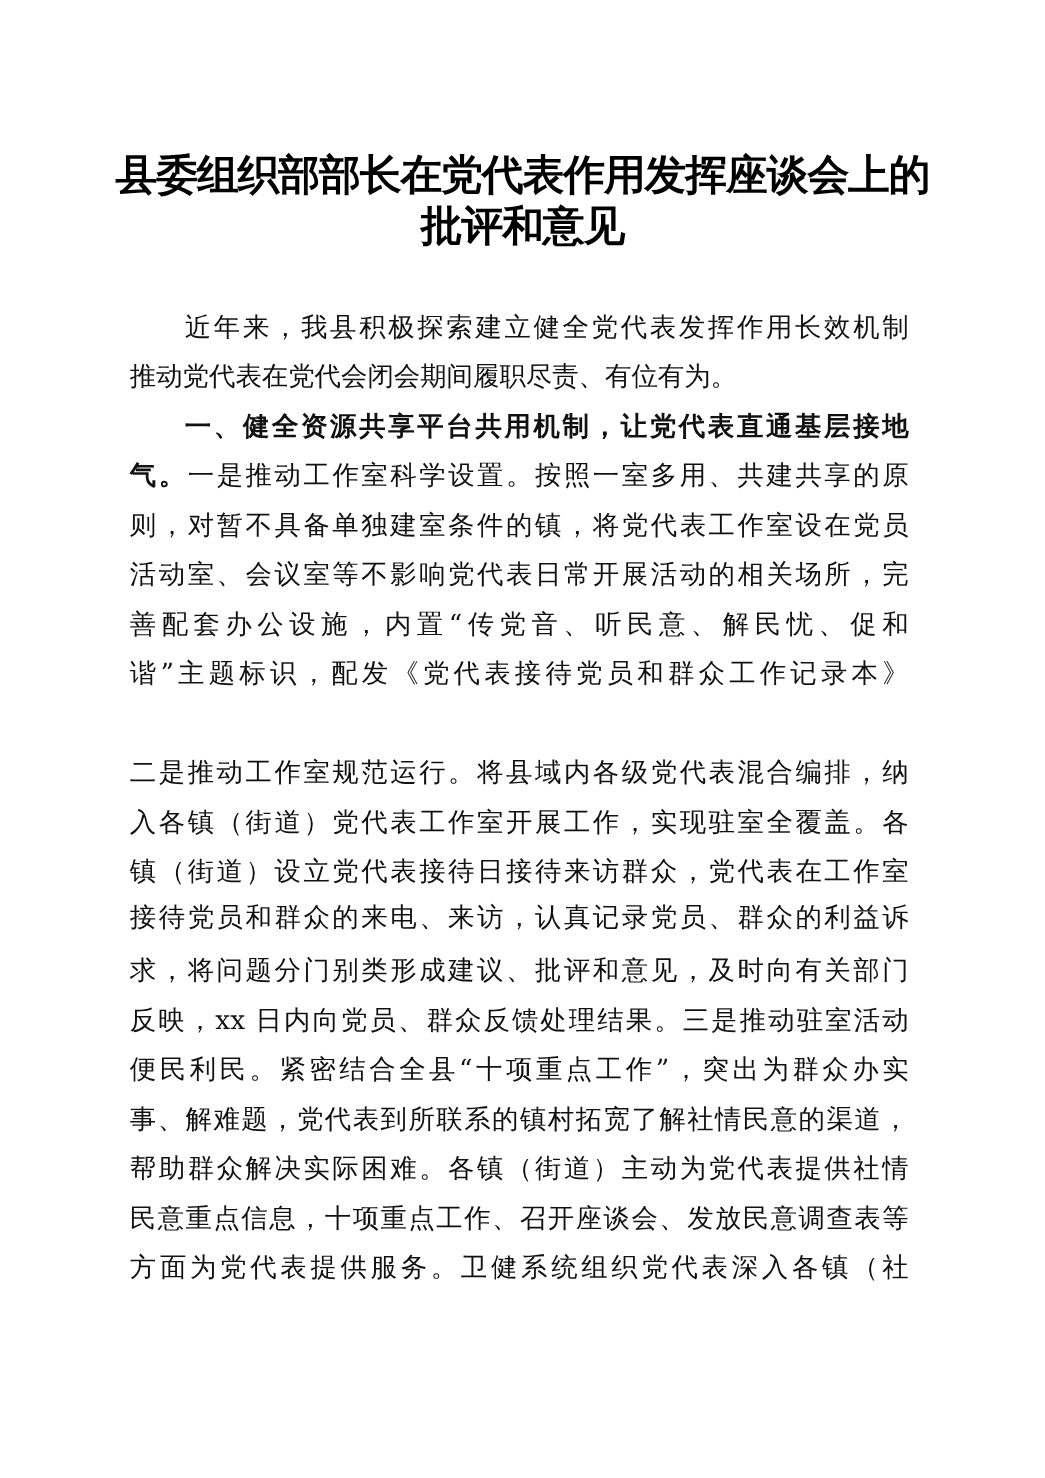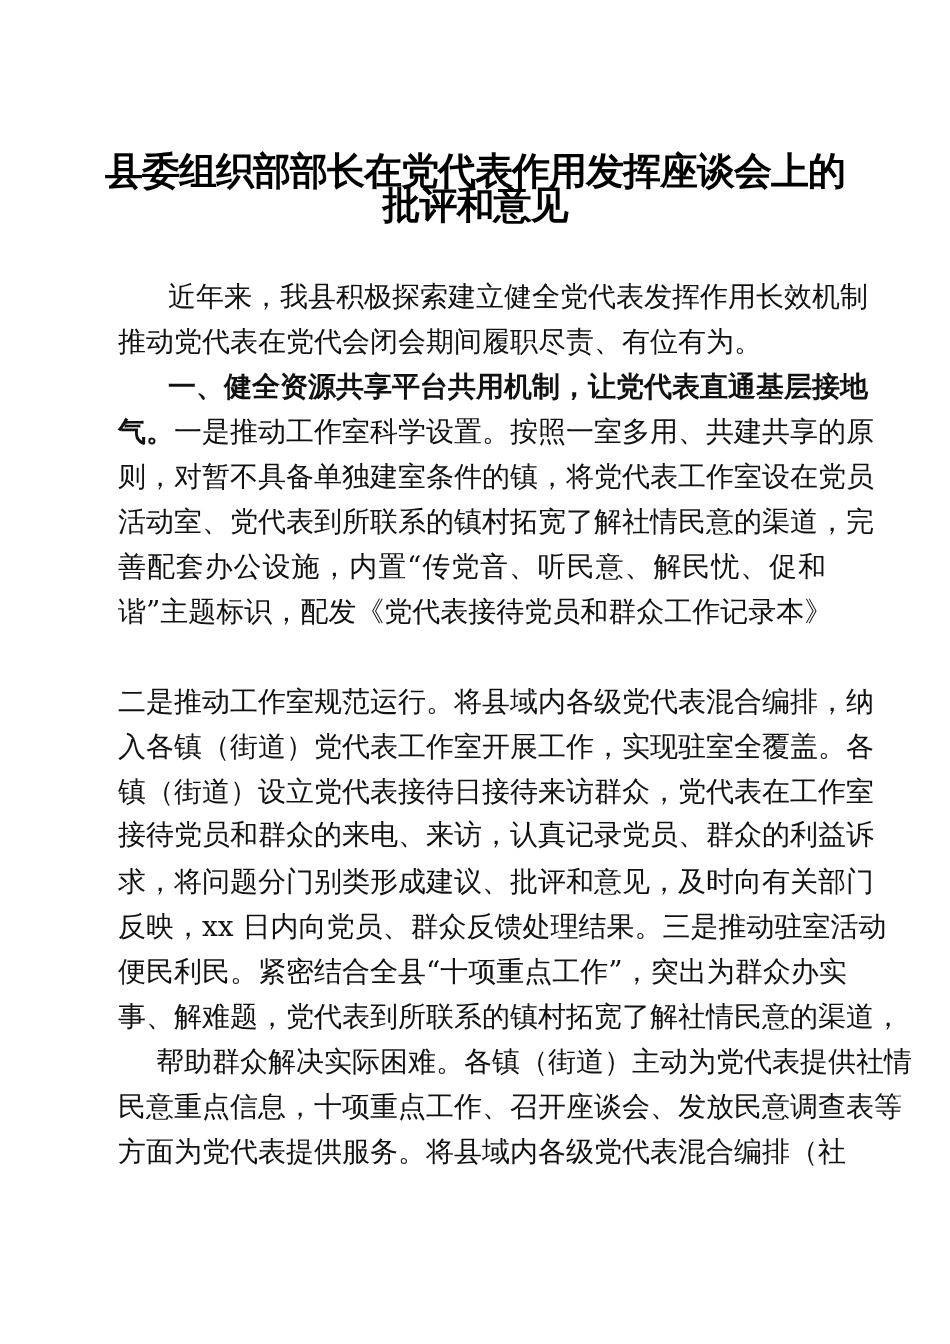--- a/index.html
+++ b/index.html
@@ -27,30 +27,30 @@
       left: 0;
       width: 950px;
       text-align: center;
       font-family: "DejaVu Serif", "Liberation Serif", serif;
       font-weight: bold;
       font-size: 38px;
       line-height: 50px;
       letter-spacing: -1px;
       color: #000;
     }
-    .title.l1 { top: 146px; text-align: center; }
+    .title.l1 { top: 134px; text-align: center; }
     .title.l2 { top: 180px; }
 
     .line {
       position: absolute;
       left: 118px;
       width: 708px;
       height: 40px;
       font-family: "DejaVu Serif", "Liberation Serif", serif;
-      font-size: 28px;
+      font-size: 24px;
       line-height: 40px;
       white-space: nowrap;
       text-align: justify;
       text-align-last: justify;
       color: #111;
     }
     .line.indent { left: 168px; width: 658px; }
     .line.last { text-align-last: left; }
     .bold { font-weight: bold; font-family: "DejaVu Sans", "Liberation Sans", sans-serif; }
     .heading { font-weight: bold; font-family: "DejaVu Sans", "Liberation Sans", sans-serif; letter-spacing: 0; }
@@ -64,28 +64,28 @@
   <div class="title l2">批评和意见</div>
 
   <div class="line indent" style="top:277px;">近年来，我县积极探索建立健全党代表发挥作用长效机制</div>
   <div class="line last" style="top:322px;">推动党代表在党代会闭会期间履职尽责、有位有为。</div>
 
   <div class="line indent heading" style="top:367px;">一、健全资源共享平台共用机制，让党代表直通基层接地</div>
 
   <div class="line" style="top:412px;"><span class="bold">气。</span><span>一是推动工作室科学设置。按照一室多用、共建共享的原</span></div>
 
   <div class="line" style="top:457px;">则，对暂不具备单独建室条件的镇，将党代表工作室设在党员</div>
-  <div class="line" style="top:502px;">活动室、党代表到所联系的镇村拓宽了解社情民意的渠道，完</div>
+  <div class="line" style="top:502px;">活动室、会议室等不影响党代表日常开展活动的相关场所，完</div>
   <div class="line" style="top:547px;">善配套办公设施，内置“传党音、听民意、解民忧、促和</div>
   <div class="line" style="top:592px;">谐”主题标识，配发《党代表接待党员和群众工作记录本》</div>
   <div class="line" style="top:682px;">二是推动工作室规范运行。将县域内各级党代表混合编排，纳</div>
   <div class="line" style="top:772px;">镇（街道）设立党代表接待日接待来访群众，党代表在工作室</div>
   <div class="line" style="top:727px;">入各镇（街道）党代表工作室开展工作，实现驻室全覆盖。各</div>
   <div class="line" style="top:817px;font-family:Liberation Mono, monospace;">接待党员和群众的来电、来访，认真记录党员、群众的利益诉</div>
   <div class="line" style="top:862px;">求，将问题分门别类形成建议、批评和意见，及时向有关部门</div>
   <div class="line" style="top:907px;">反映，xx 日内向党员、群众反馈处理结果。三是推动驻室活动</div>
   <div class="line" style="top:952px;">便民利民。紧密结合全县“十项重点工作”，突出为群众办实</div>
   <div class="line" style="top:997px;">事、解难题，党代表到所联系的镇村拓宽了解社情民意的渠道，</div>
-  <div class="line" style="top:1042px;margin-left:38px;">帮助群众解决实际困难。各镇（街道）主动为党代表提供社情</div>
+  <div class="line" style="top:1042px;">帮助群众解决实际困难。各镇（街道）主动为党代表提供社情</div>
   <div class="line" style="top:1087px;">民意重点信息，十项重点工作、召开座谈会、发放民意调查表等</div>
-  <div class="line" style="top:1132px;">方面为党代表提供服务。将县域内各级党代表混合编排（社</div>
+  <div class="line" style="top:1132px;">方面为党代表提供服务。卫健系统组织党代表深入各镇（社</div>
 
 </div>
 
 </body></html>

